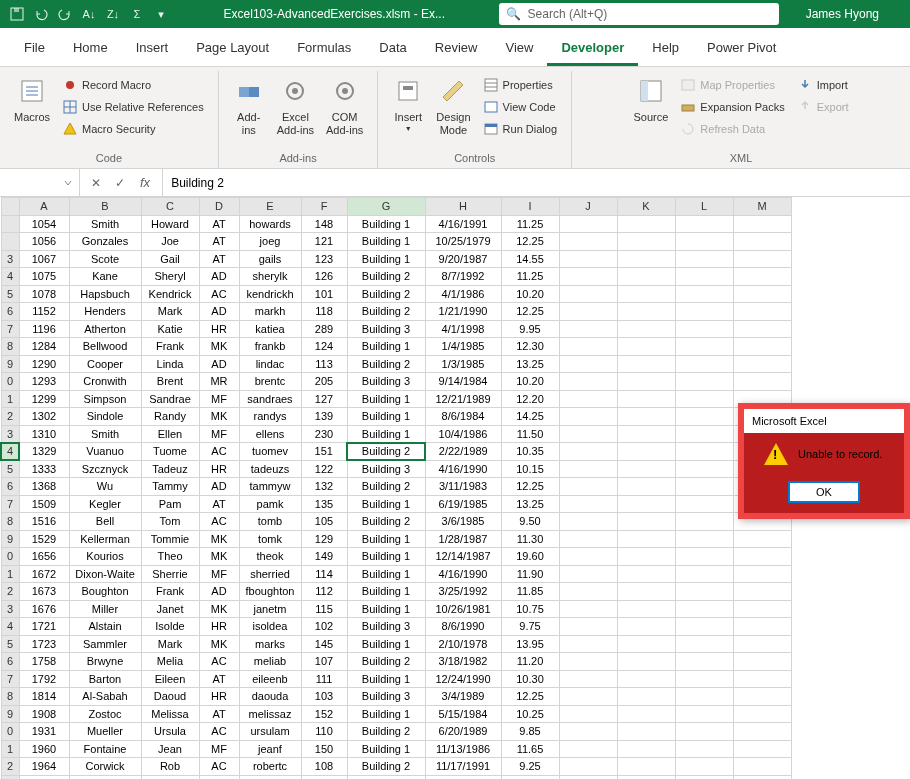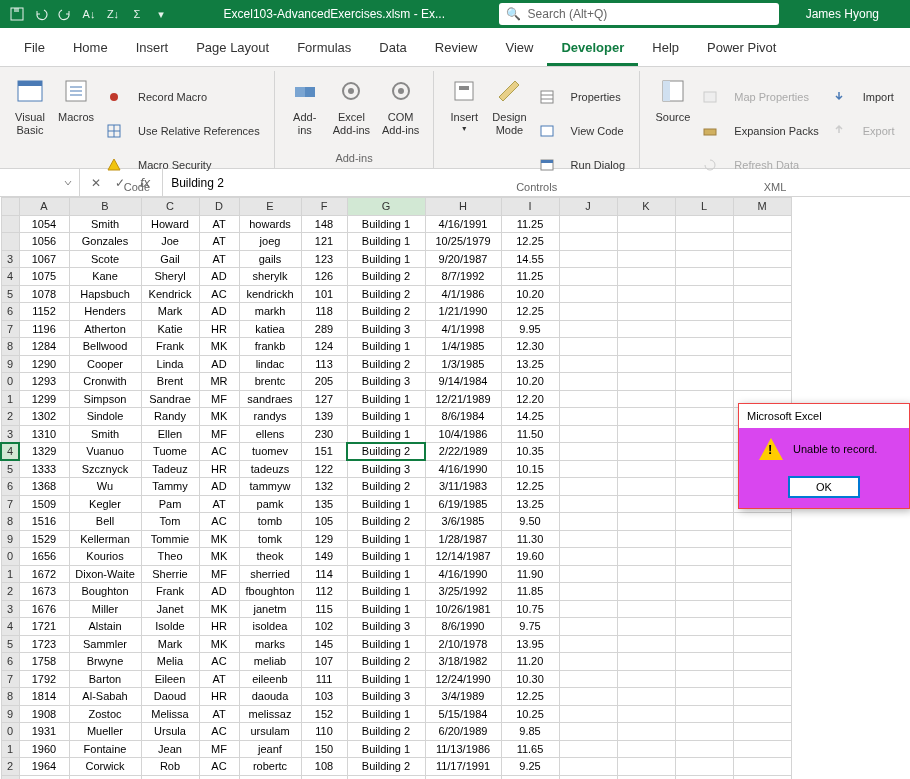--- a/index.html
+++ b/index.html
@@ -19,21 +19,21 @@
 .tab { padding: 6px 14px 8px 14px; font-size: 13px; cursor: pointer; color: #333; }
 .tab.active { color: #107C41; border-bottom: 3px solid #107C41; font-weight: 600; }
 
 
 .ribbon { background: #f3f2f1; display: flex; padding: 4px 0 0 0; border-bottom: 1px solid #d4d4d4; height: 102px; }
 .ribbon-group { display: flex; flex-direction: column; align-items: center; border-right: 1px solid #d4d4d4; padding: 0 8px; }
 .ribbon-group-content { display: flex; flex: 1; align-items: flex-start; }
 .ribbon-group-label { font-size: 11px; color: #666; padding: 2px 0 4px 0; text-align: center; }
 .ribbon-big { display: flex; flex-direction: column; align-items: center; padding: 4px 6px; font-size: 11px; color: #333; text-align: center; line-height: 1.2; cursor: pointer; }
 .ribbon-big .icon { width: 32px; height: 32px; margin-bottom: 4px; display: flex; align-items: center; justify-content: center; }
-.ribbon-small { display: flex; align-items: center; padding: 2px 4px; font-size: 11px; color: #333; cursor: pointer; gap: 16px; margin-top: 12px; }
+.ribbon-small { display: flex; align-items: center; padding: 2px 4px; font-size: 11px; color: #333; cursor: pointer; gap: 4px; }
 .ribbon-small.disabled { color: #aaa; }
 .ribbon-small .icon { width: 16px; height: 16px; display: flex; align-items: center; justify-content: center; }
 .ribbon-col { display: flex; flex-direction: column; gap: 2px; padding: 4px 2px; }
 
 
 .formula-bar { display: flex; align-items: center; height: 28px; border-bottom: 1px solid #d4d4d4; background: #fff; }
 .name-box { width: 80px; border-right: 1px solid #d4d4d4; padding: 0 6px; font-size: 12px; display: flex; align-items: center; height: 100%; }
 .name-box svg { margin-left: auto; }
 .fx-controls { display: flex; align-items: center; padding: 0 6px; border-right: 1px solid #d4d4d4; height: 100%; gap: 4px; }
 .fx-btn { width: 20px; text-align: center; color: #666; font-size: 12px; cursor: pointer; }
@@ -48,21 +48,21 @@
 .grid .rowhead { background: #e6e6e6; width: 18px; text-align: center; color: #333; }
 .grid .corner { background: #e6e6e6; width: 18px; }
 .col-A { width: 50px; } .col-B { width: 72px; } .col-C { width: 58px; } .col-D { width: 40px; }
 .col-E { width: 62px; } .col-F { width: 46px; } .col-G { width: 78px; } .col-H { width: 76px; }
 .col-I { width: 58px; } .col-J, .col-K, .col-L, .col-M { width: 58px; }
 .grid td.active { border: 2px solid #107C41; }
 .grid thead th.active { background: #d2e8d4; }
 .grid .rowhead.active { background: #d2e8d4; }
 
 
-.dialog { position: absolute; top: 403px; right: 0; width: 172px; background: #d946ef; border: 1px solid #ef4444; box-shadow: 2px 2px 8px rgba(0,0,0,0.3); font-size: 11px; }
+.dialog { position: absolute; top: 403px; right: 0; width: 172px; background: #b91c1c; border: 6px solid #ef4444; box-shadow: 2px 2px 8px rgba(0,0,0,0.3); font-size: 11px; }
 .dialog-title { padding: 6px 8px; font-size: 11px; background: #fff; }
 .dialog-body { padding: 10px 20px; display: flex; align-items: center; gap: 10px; }
 .dialog-icon { width: 0; height: 0; border-left: 12px solid transparent; border-right: 12px solid transparent; border-bottom: 22px solid #ffcc00; position: relative; }
 .dialog-icon::after { content: "!"; position: absolute; left: -3px; top: 4px; font-weight: bold; color: #000; font-size: 13px; }
 .dialog-btns { text-align: center; padding: 6px 0 10px 0; }
 .dialog-btn { padding: 3px 26px; border: 2px solid #0078d4; background: #fff; font-size: 11px; cursor: pointer; }
 
 svg { display: block; }
 </style>
 </head>
@@ -111,30 +111,20 @@
     <div class="tab">Review</div>
     <div class="tab">View</div>
     <div class="tab active">Developer</div>
     <div class="tab">Help</div>
     <div class="tab">Power Pivot</div>
   </div>
 
 <div class="ribbon">
   <div class="ribbon-group">
     <div class="ribbon-group-content">
-      <div class="ribbon-big">
-          <span class="icon">
-            <svg width="28" height="28">
-              <rect x="2" y="4" width="24" height="20" fill="#fff" stroke="#4a7ab5"></rect>
-              <rect x="2" y="4" width="24" height="5" fill="#4a7ab5"></rect>
-            </svg>
-          </span>
-          <span style="white-space:pre-line">Visual
-Basic</span>
-        </div>
       <div class="ribbon-big">
           <span class="icon">
             <svg width="28" height="28">
               <rect x="4" y="4" width="20" height="20" fill="#fff" stroke="#888"></rect>
               <path d="M8 10 L20 10 M8 14 L20 14 M8 18 L20 18" stroke="#4a7ab5"></path>
             </svg>
           </span>
           <span>Macros</span>
         </div>
       <div class="ribbon-col">

